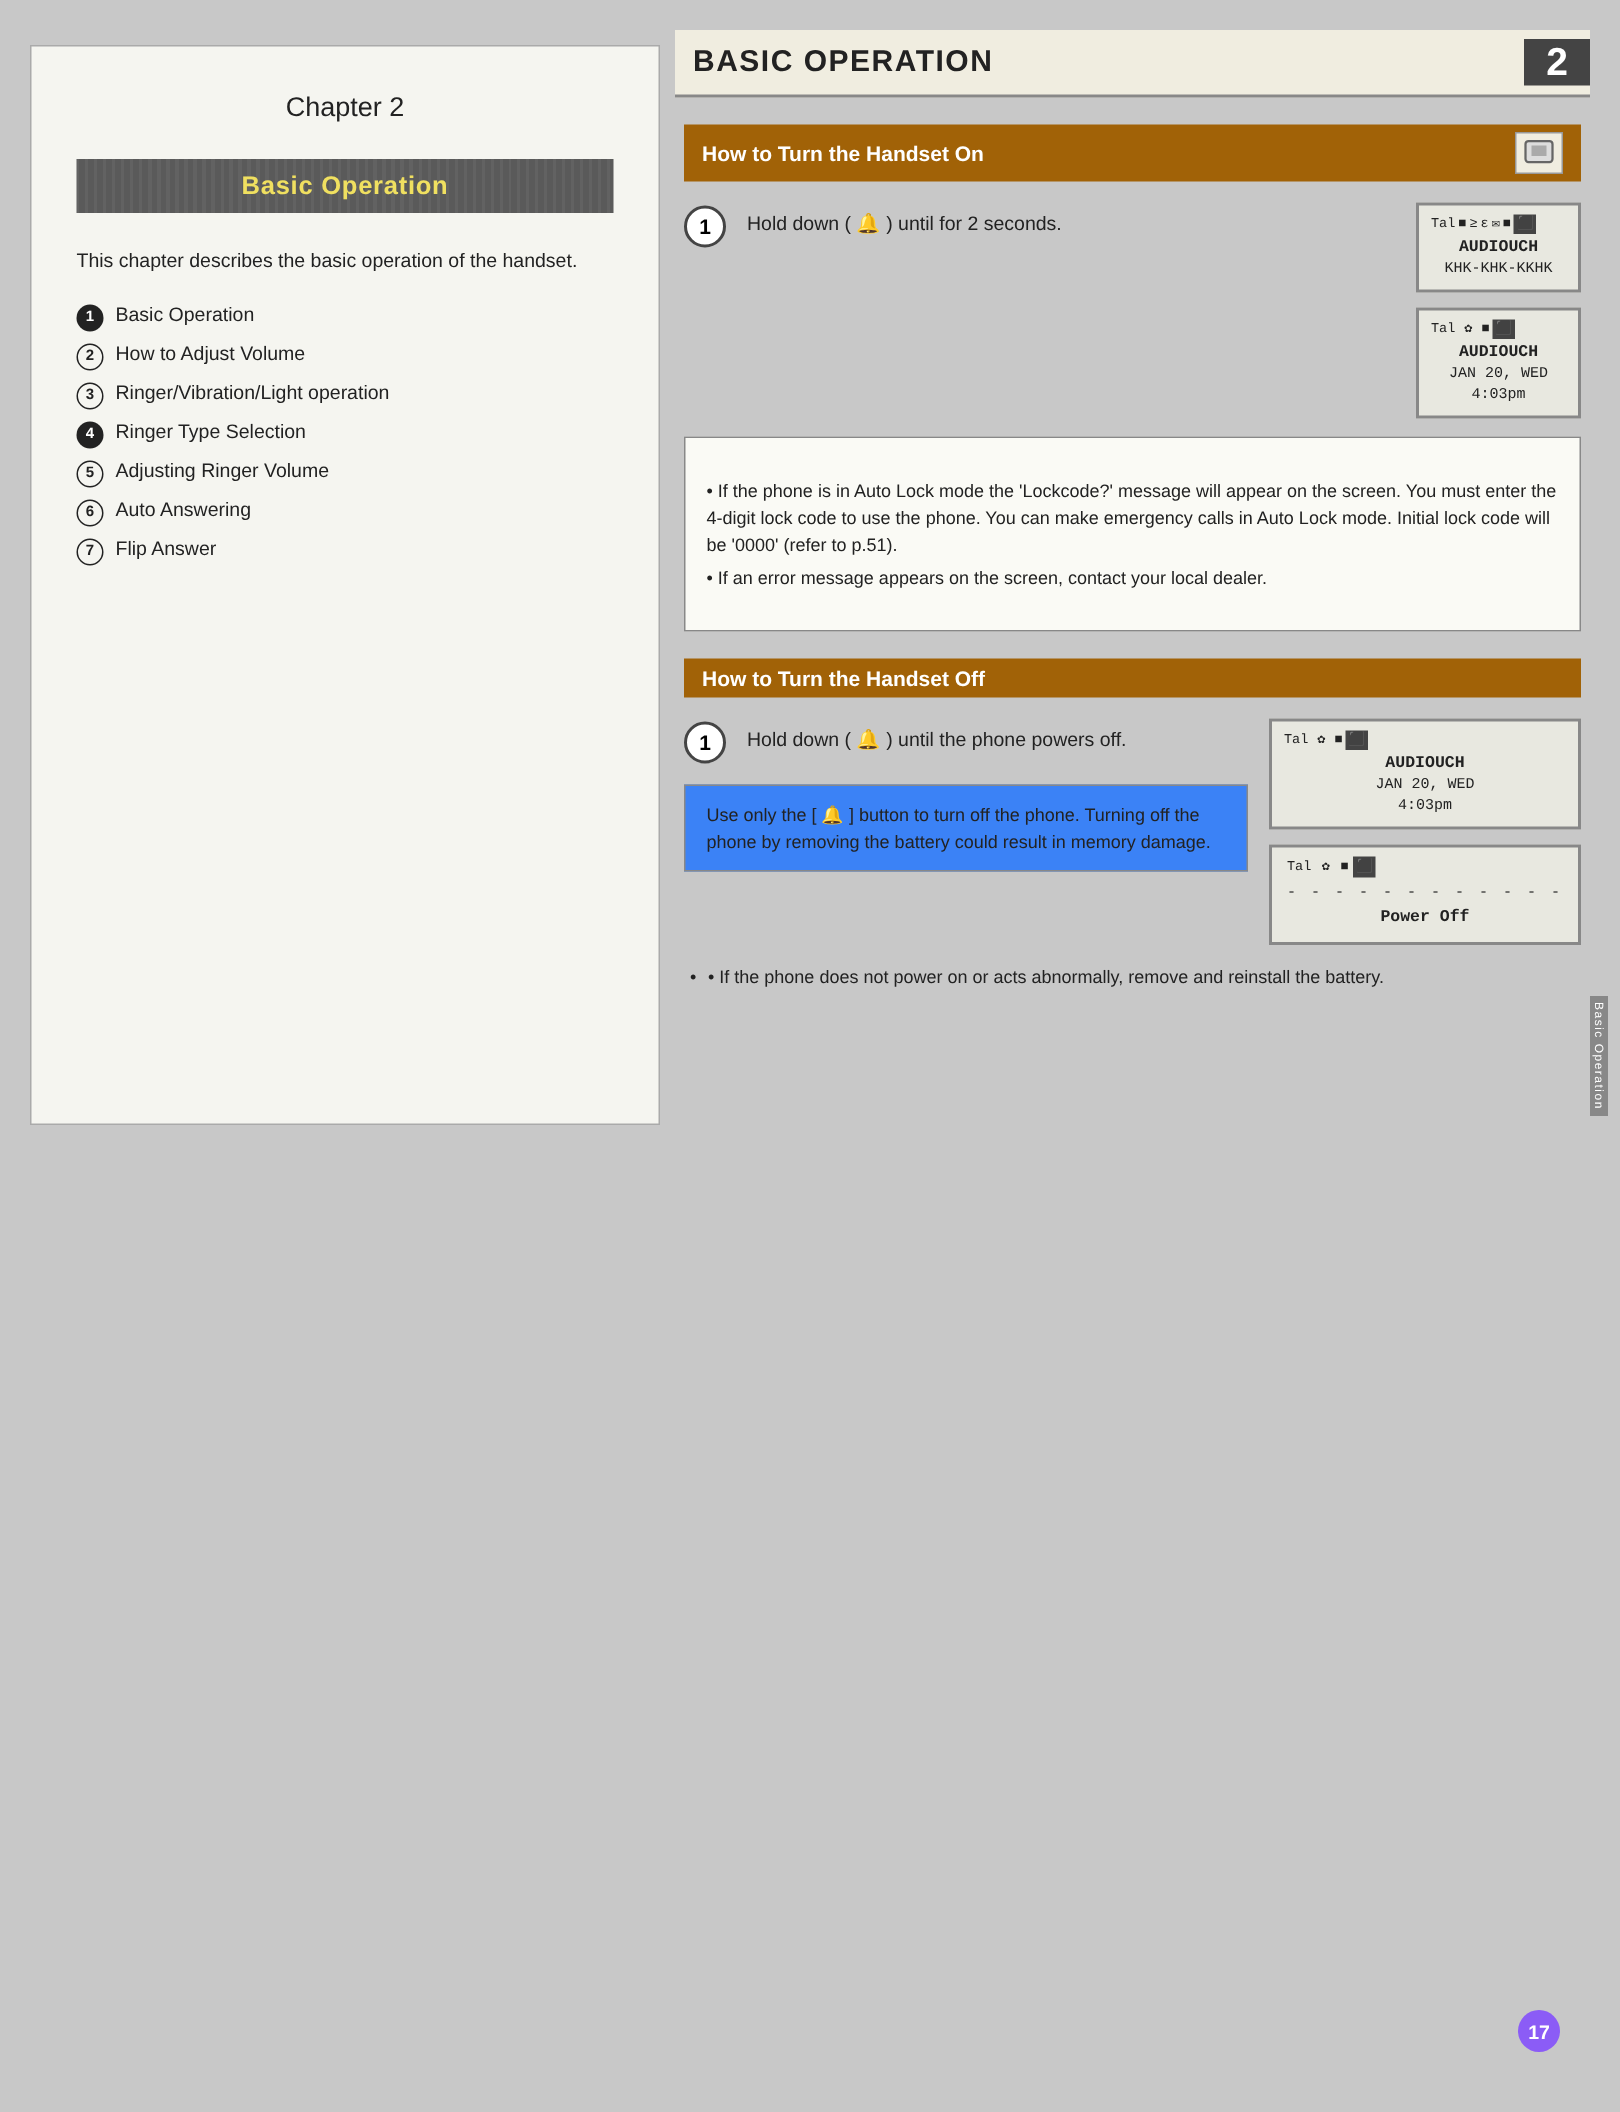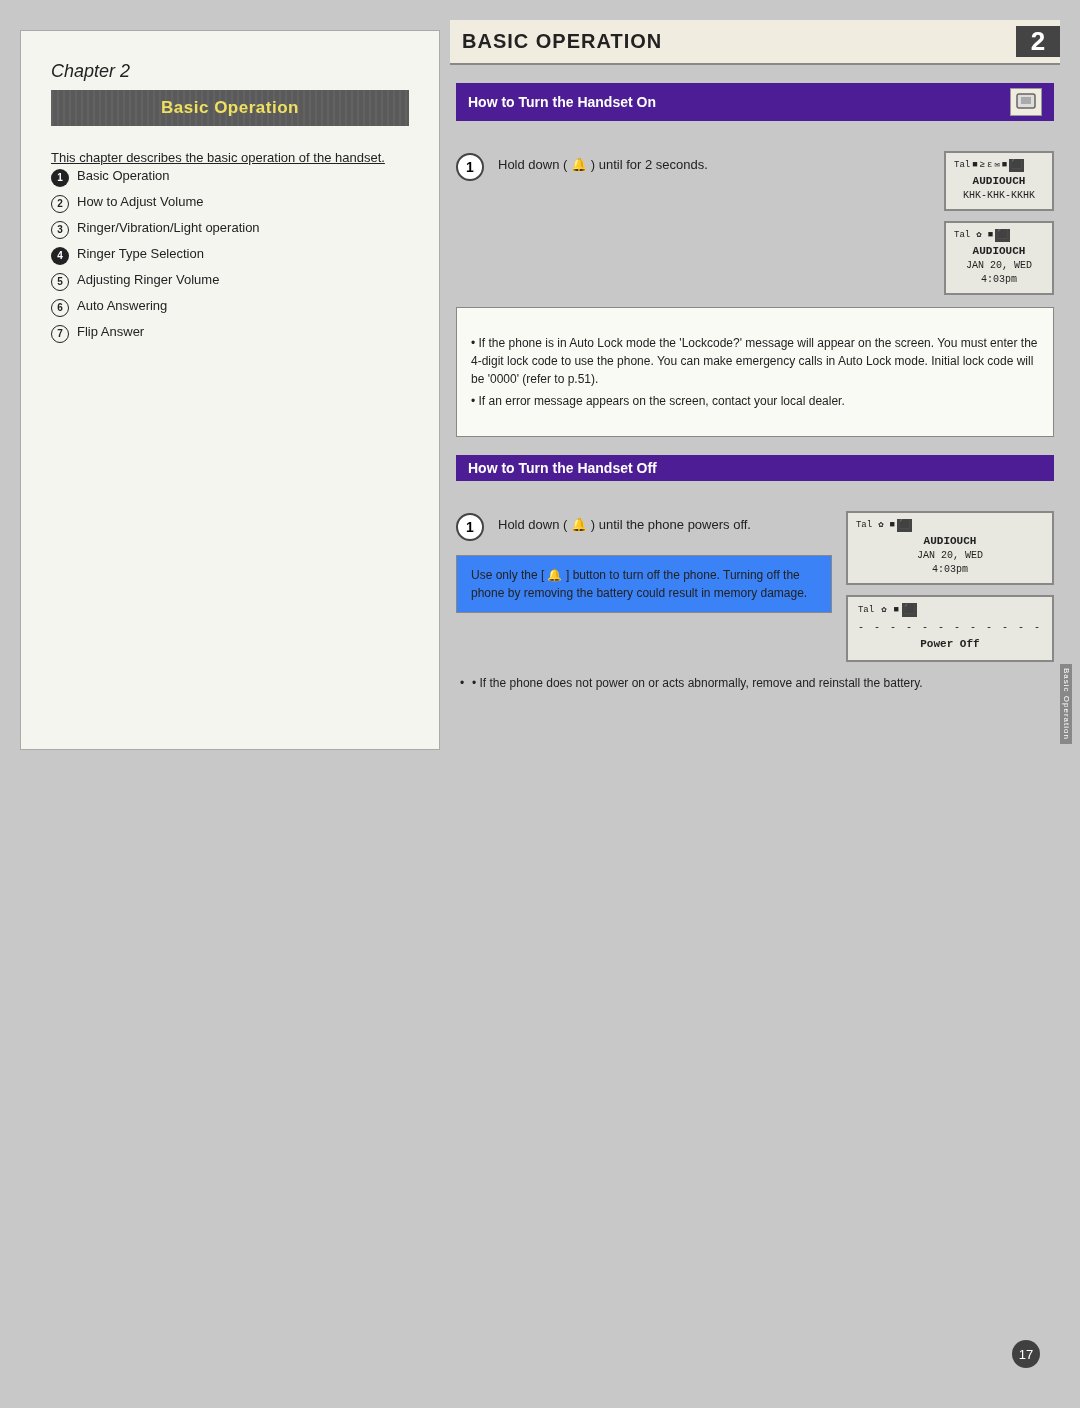--- a/index.html
+++ b/index.html
@@ -26,24 +26,23 @@
       min-height: 720px;
       background: #f5f5f0;
       border: 1px solid #aaa;
       padding: 30px 30px 30px 30px;
       position: relative;
       flex-shrink: 0;
       align-self: flex-start;
       margin-top: 10px;
     }
     .chapter-title {
-      font-style: italic;
       font-size: 18px;
-      text-align: left;
-      margin-bottom: 8px;
+      text-align: center;
+      margin-bottom: 24px;
       color: #222;
     }
     .chapter-banner {
       background: #5a5a5a;
       background-image: repeating-linear-gradient(
         90deg,
         rgba(255,255,255,0.05) 0px,
         rgba(255,255,255,0.05) 2px,
         transparent 2px,
         transparent 6px
@@ -54,22 +53,22 @@
     }
     .chapter-banner span {
       color: #f0e060;
       font-size: 17px;
       font-weight: bold;
       letter-spacing: 0.5px;
     }
     .chapter-desc {
       font-size: 13px;
       color: #222;
+      margin-bottom: 18px;
       line-height: 1.5;
-      text-decoration: underline;
     }
     .toc-list {
       list-style: none;
       padding: 0;
     }
     .toc-list li {
       display: flex;
       align-items: flex-start;
       margin-bottom: 7px;
       font-size: 13px;
@@ -125,26 +124,26 @@
       color: #fff;
       font-size: 26px;
       font-weight: bold;
       display: flex;
       align-items: center;
       justify-content: center;
     }
 
     
     .section-header {
-      background: #4c1d95;
+      background: #a16207;
       color: #fff;
       font-size: 14px;
       font-weight: bold;
       padding: 5px 12px;
-      margin-bottom: 30px;
+      margin-bottom: 14px;
       display: flex;
       align-items: center;
       justify-content: space-between;
     }
     .section-header-icon {
       width: 32px;
       height: 28px;
       background: #f0ede0;
       border: 1px solid #999;
       display: flex;
@@ -260,24 +259,24 @@
     }
 
     
     .page-number {
       position: absolute;
       bottom: 20px;
       right: 20px;
       width: 28px;
       height: 28px;
       border-radius: 50%;
-      background: #404040;
+      background: #8b5cf6;
       color: #fff;
       font-size: 13px;
-      font-weight: normal;
+      font-weight: bold;
       display: flex;
       align-items: center;
       justify-content: center;
     }
 
     
     .side-tab {
       position: absolute;
       right: -12px;
       top: 50%;

